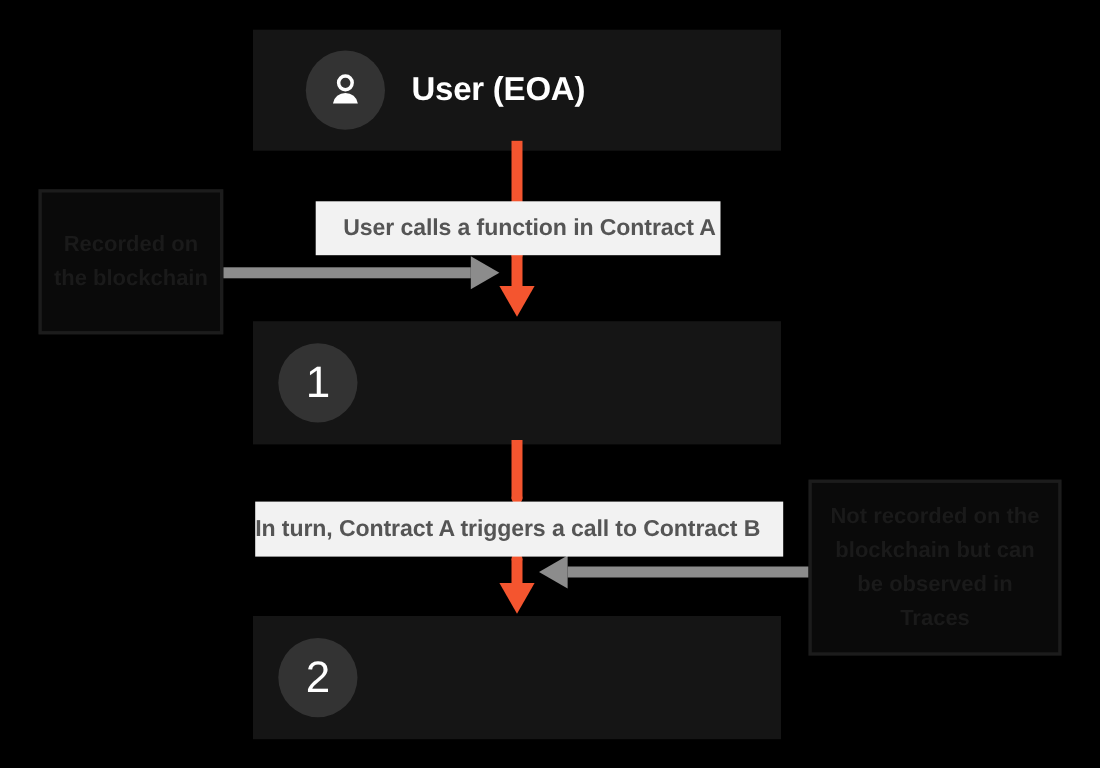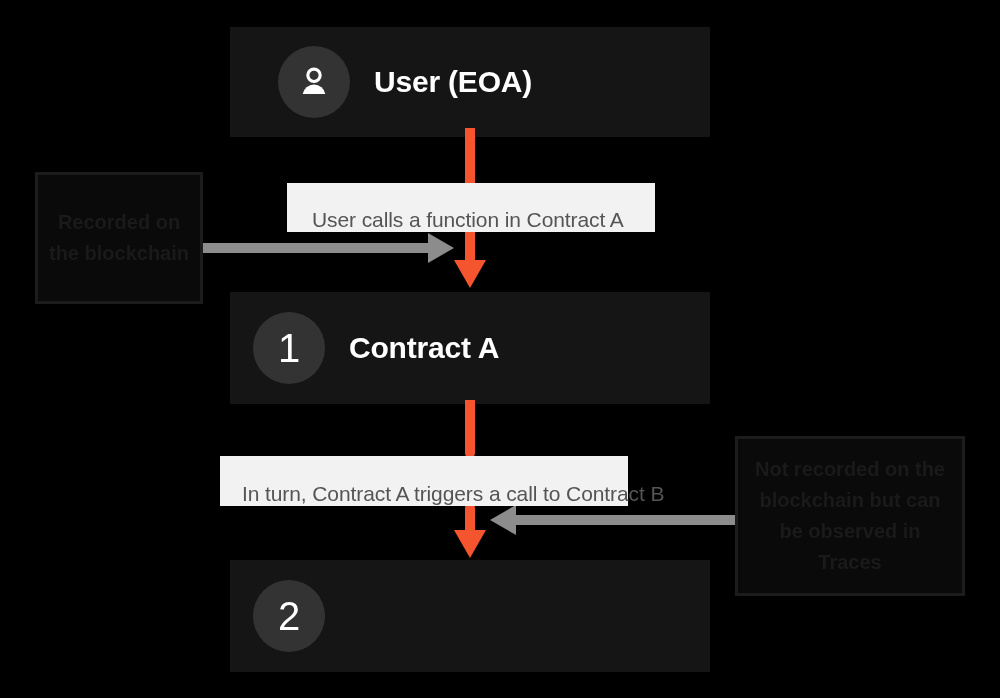--- a/index.html
+++ b/index.html
@@ -63,29 +63,29 @@
   #node-user    { left: 230px; top: 27px;  width: 480px; height: 110px; padding-left: 48px; }
   #node-ca      { left: 230px; top: 292px; width: 480px; height: 112px; }
   #node-cb      { left: 230px; top: 560px; width: 480px; height: 112px; }
 
   
   .caption {
     position: absolute;
     background: #f2f2f2;
     color: #555555;
     display: flex;
-    align-items: flex-end;
+    align-items: center;
     box-sizing: border-box;
     font-size: 21px;
-    font-weight: 400;
+    font-weight: 700;
     letter-spacing: -0.1px;
     white-space: nowrap;
   }
   #caption-1 { left: 287px; top: 183px; width: 368px; height: 49px; padding-left: 25px; }
-  #caption-2 { left: 220px; top: 456px; width: 408px; height: 50px; padding-left: 22px; }
+  #caption-2 { left: 232px; top: 456px; width: 480px; height: 50px; }
 
   
   .annot {
     position: absolute;
     background: #0a0a0a;
     border: 3px solid #1c1c1c;
     box-sizing: border-box;
     display: flex;
     align-items: center;
     justify-content: center;
@@ -122,21 +122,20 @@
         <path d="M5.2 19.2a6.9 6.9 0 0 1 13.6 0z" fill="#ffffff"></path>
       </svg>
     </div>
     <div class="node-label">User (EOA)</div>
   </div>
 
   <div class="node" id="node-ca">
     <div class="node-badge">
       <span class="node-badge-num">1</span>
     </div>
-    <div class="node-label">Contract A</div>
   </div>
 
   <div class="node" id="node-cb">
     <div class="node-badge">
       <span class="node-badge-num">2</span>
     </div>
   </div>
 
   <svg class="arrow-svg" id="arrow-v1" viewBox="0 0 60 168">
     <rect x="25" y="0" width="10" height="57" fill="#f4552f"></rect>

